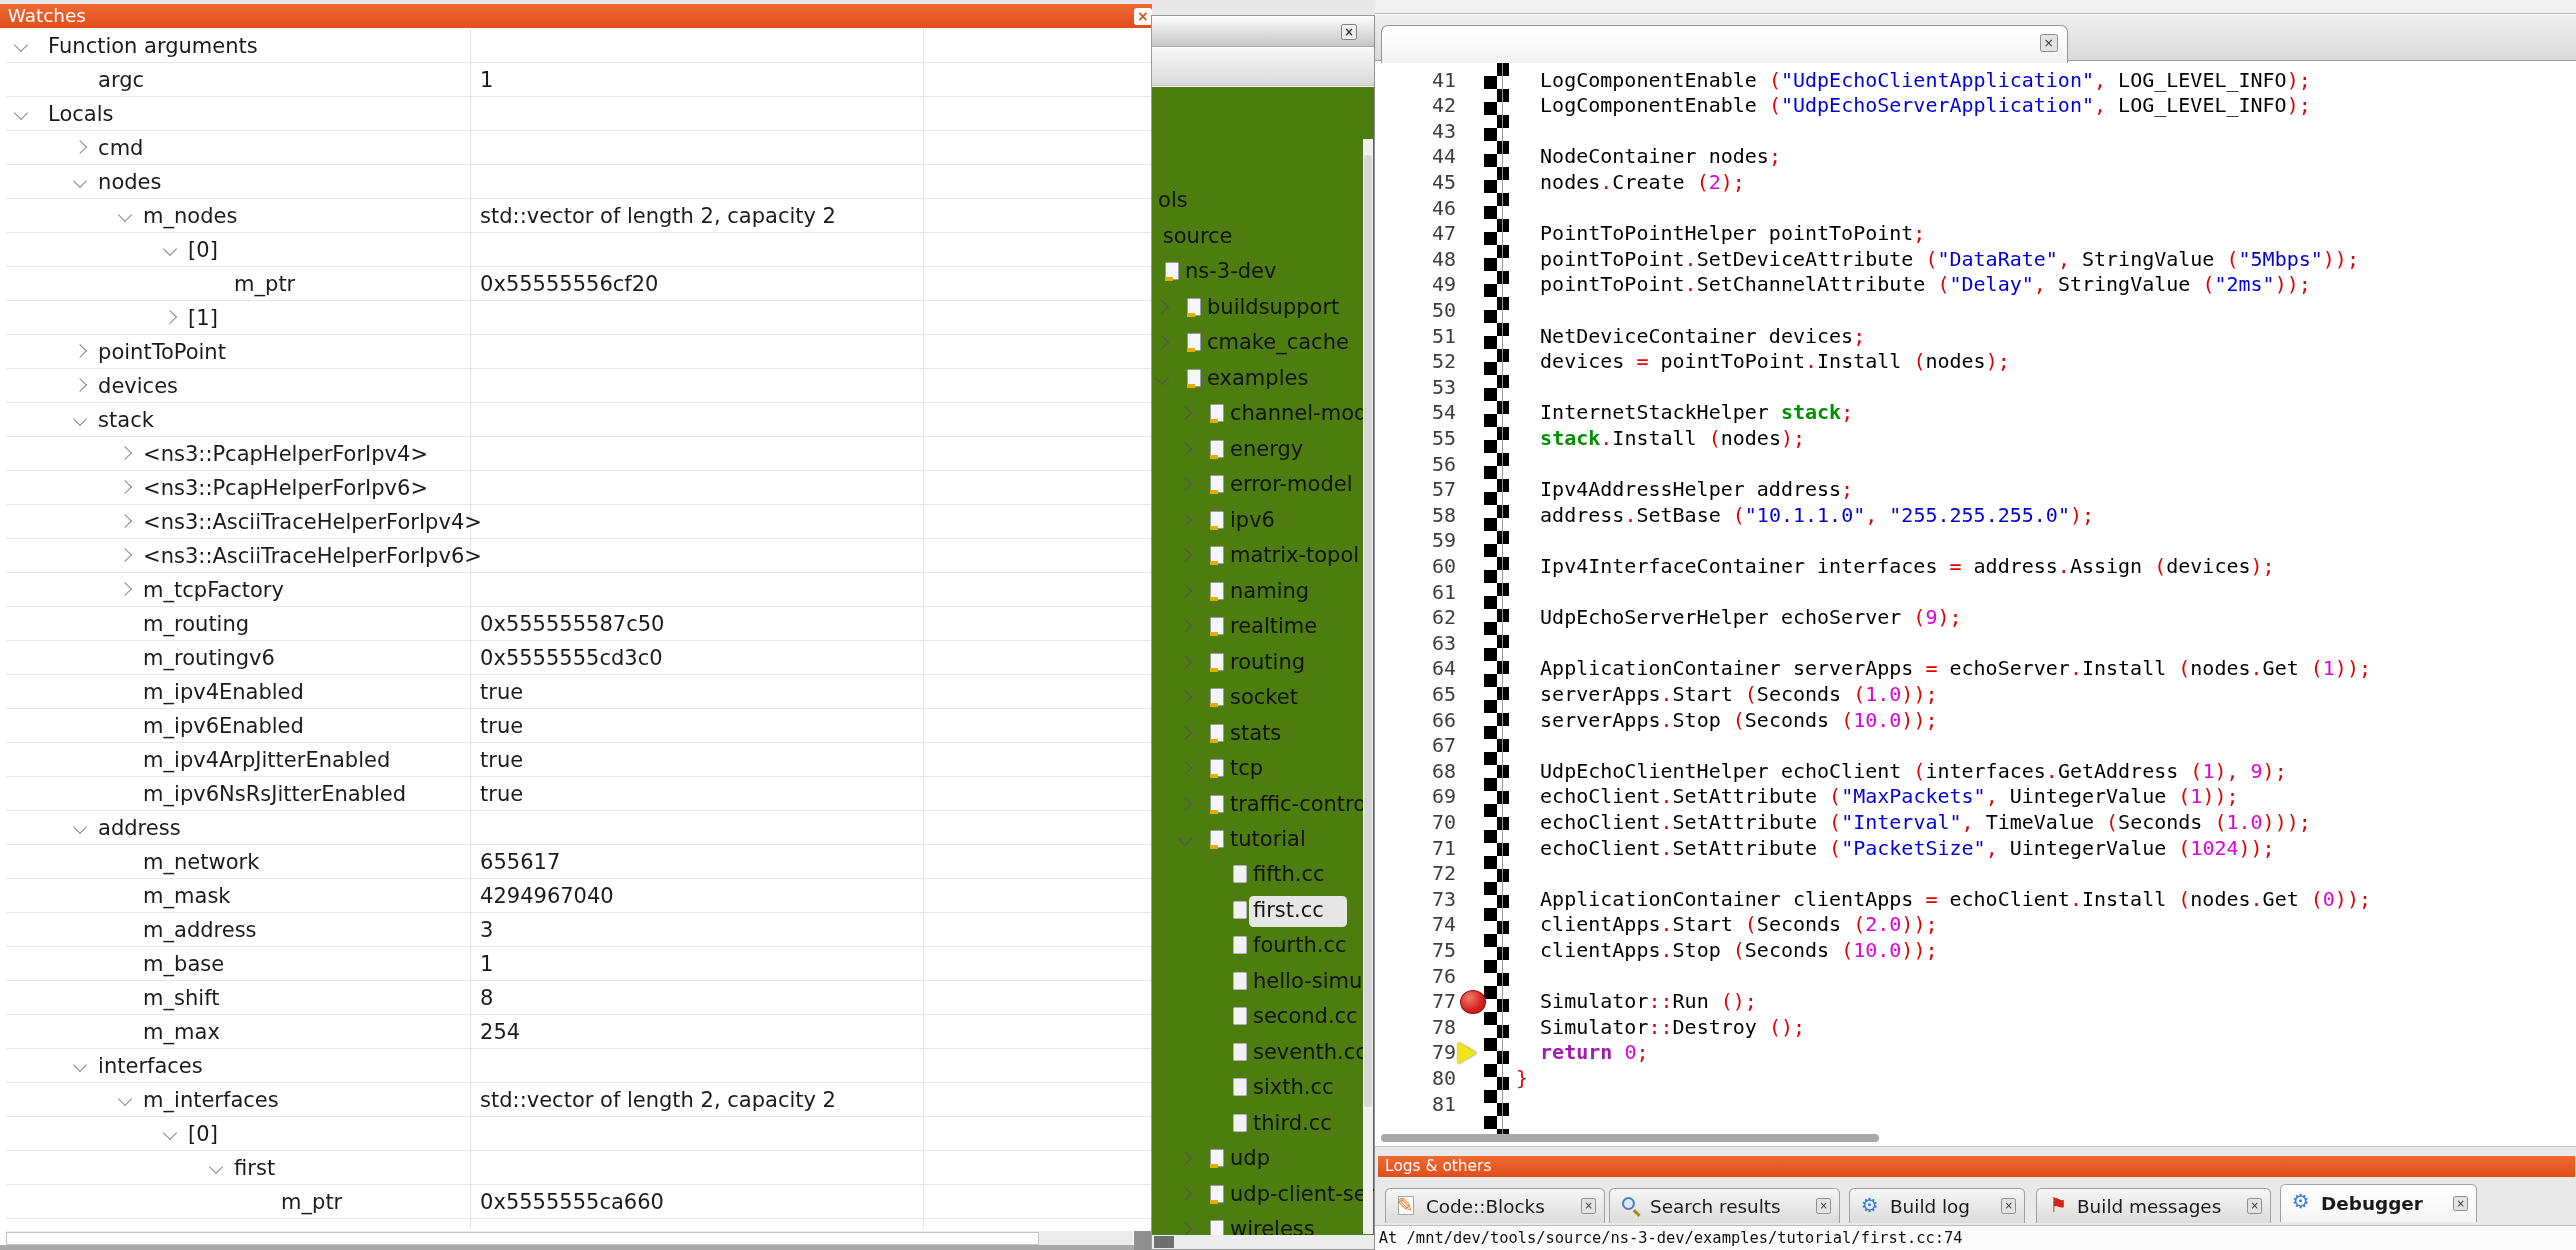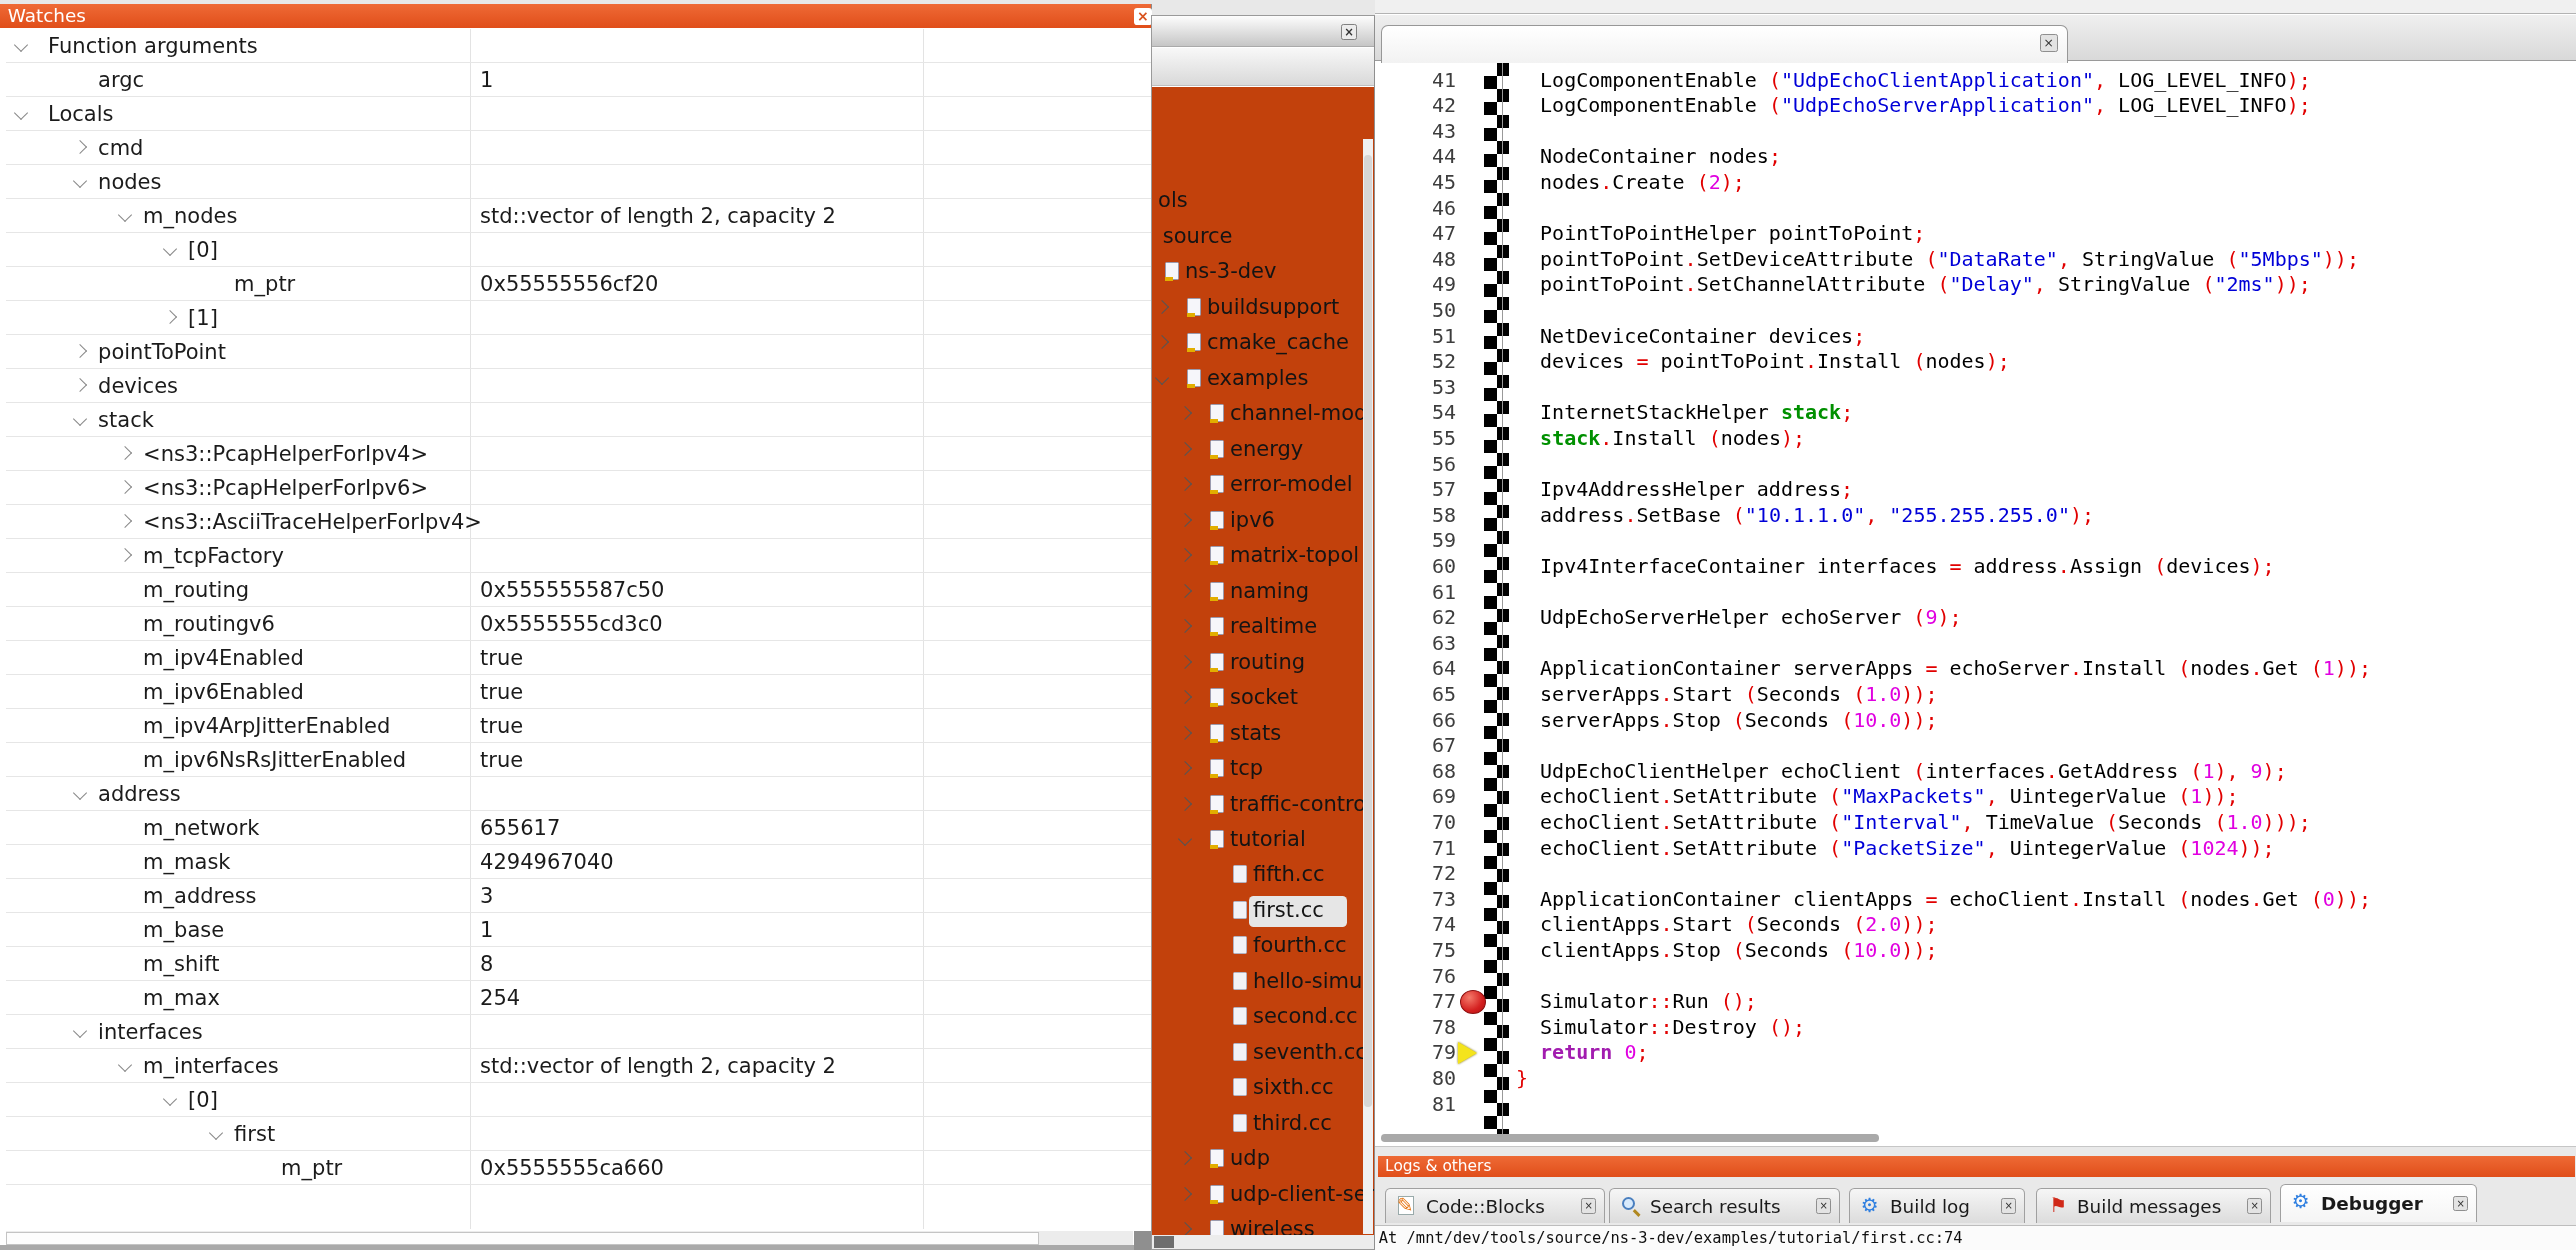--- a/index.html
+++ b/index.html
@@ -21,21 +21,21 @@
   #whscroll { position:absolute; left:6.1px; right:18.4px; bottom:5.4px; height:14.6px; background:#ececec; }
   #whscroll .thumb { position:absolute; left:0; top:0.8px; height:13px; width:1033px; background:#fdfdfd; border:0.8px solid #c4c4c4; }
   #wbottom { position:absolute; left:0; right:0; bottom:0; height:5.4px; background:#a9a9a9; }
   #wcorner { position:absolute; right:0; bottom:0; width:17px; height:20px; background:#8f8f8f; }
 
   
   #midpanel { left:1151px; top:15.4px; width:224px; height:1235px; background:#fff; border:0.8px solid #9a9a9a; border-right:1.5px solid #8f8f8f; }
   #midpanel .band1 { position:absolute; left:0; top:0; right:0; height:31px; background:linear-gradient(#fdfdfd,#c6c6c6); border-bottom:0.8px solid #aaa; }
   #midpanel .band2 { position:absolute; left:0; top:31.5px; right:0; height:38px; background:linear-gradient(#f8f8f8,#d9d9d9); border-bottom:0.8px solid #bfbfbf; }
   #midpanel .close2 { position:absolute; width:16px; height:16px; border:0.8px solid #808080; background:#ececec; border-radius:2.3px; color:#333; font-size:11.5px; font-weight:bold; text-align:center; line-height:14.6px; }
-  #treebody { position:absolute; left:0; top:71px; right:0; bottom:0; background:#c2410c; overflow:hidden; }
+  #treebody { position:absolute; left:0; top:71px; right:0; bottom:0; background:#4d7c0f; overflow:hidden; }
   .trow { position:absolute; height:31px; }
   .trow .lbl { position:absolute; font-size:21px; color:#141414; line-height:31px; white-space:pre; }
   .tcv { position:absolute; width:10px; height:10px; border-right:1.5px solid #555; border-bottom:1.5px solid #555; }
   .tcv.c { transform:rotate(-45deg); }
   .tcv.e { transform:rotate(45deg); }
   .ticon { position:absolute; width:14px; height:17.7px; background:#f6f6fa; border:1.5px solid #9a9aae; border-radius:1.5px; }
   .ticon.folder:after { content:''; position:absolute; left:-1.5px; bottom:-1.5px; width:8.4px; height:3.8px; background:#e2ae00; }
   .ticon.file { border-color:#b2b2c2; background:#f2f2f6; }
   .tsel { position:absolute; background:#e6e6e6; border-radius:4.6px; }
   #treescroll { position:absolute; right:1.5px; top:123px; bottom:15.4px; width:9.2px; background:#f0f0f0; }
@@ -143,20 +143,24 @@
         <span class="wcv c" style="left: 114px; top: 11.5px;"></span>
         <span class="nm" style="left: 137px;">&lt;ns3::PcapHelperForIpv4&gt;</span>
       </div>
       <div class="wrow">
         <span class="wcv c" style="left: 114px; top: 11.5px;"></span>
         <span class="nm" style="left: 137px;">&lt;ns3::PcapHelperForIpv6&gt;</span>
       </div>
       <div class="wrow">
         <span class="wcv c" style="left: 114px; top: 11.5px;"></span>
         <span class="nm" style="left: 137px;">&lt;ns3::AsciiTraceHelperForIpv4&gt;</span>
+      </div>
+      <div class="wrow">
+        <span class="wcv c" style="left: 114px; top: 11.5px;"></span>
+        <span class="nm" style="left: 137px;">&lt;ns3::AsciiTraceHelperForIpv6&gt;</span>
       </div>
       <div class="wrow">
         <span class="wcv c" style="left: 114px; top: 11.5px;"></span>
         <span class="nm" style="left: 137px;">m_tcpFactory</span>
       </div>
       <div class="wrow">
         <span class="nm" style="left: 137px;">m_routing</span>
         <span class="vl">0x555555587c50</span>
       </div>
       <div class="wrow">

